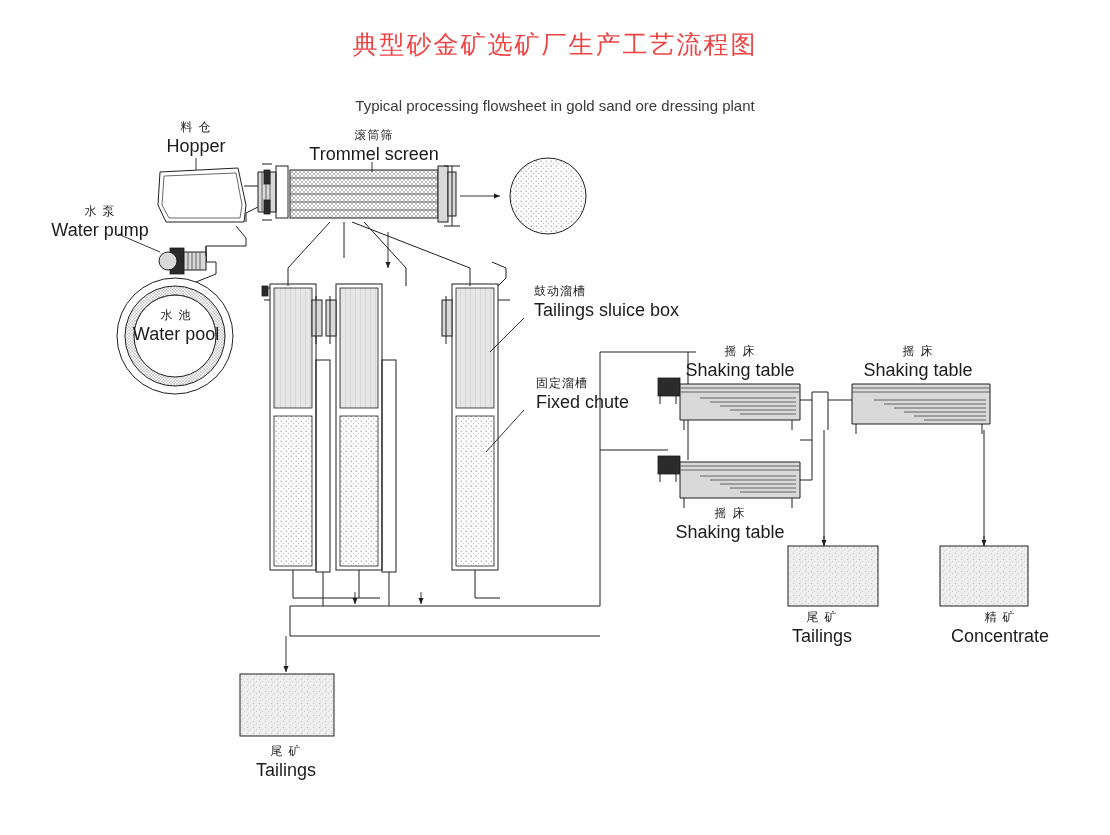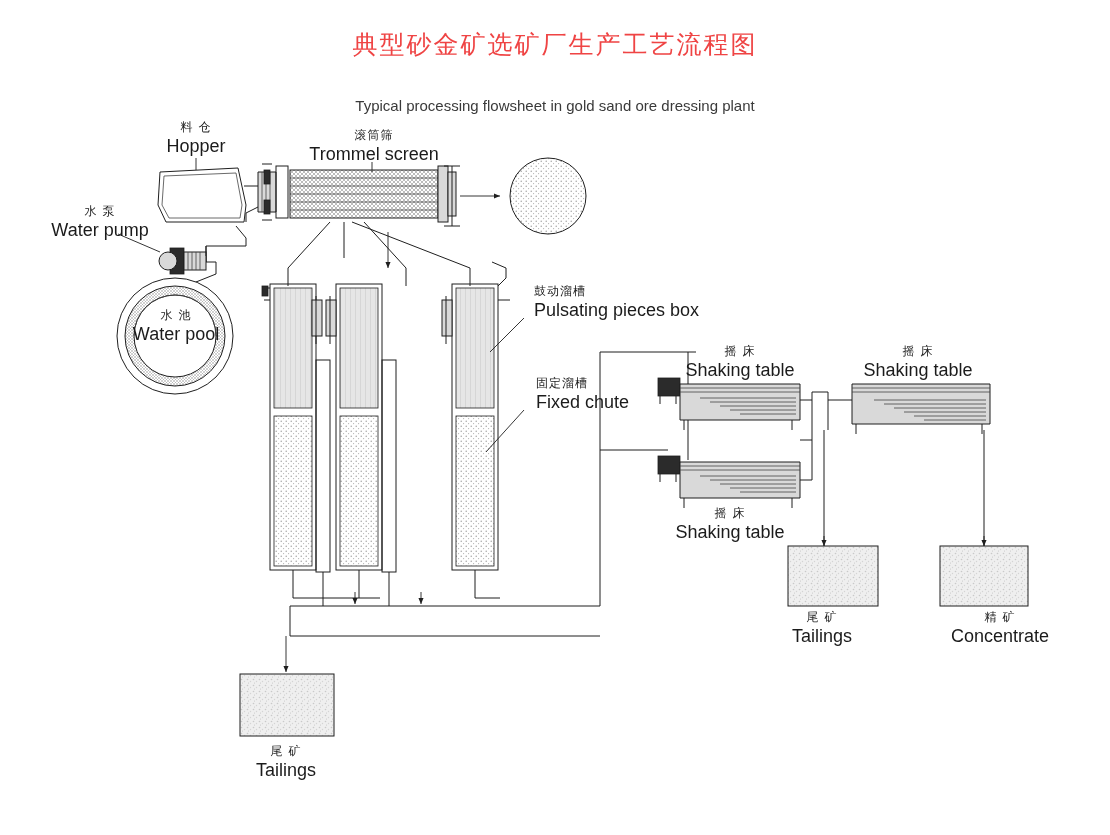--- a/index.html
+++ b/index.html
@@ -246,21 +246,21 @@
     <span class="en">Water pump</span>
   </div>
 
   <div class="lbl center" style="left:176px;top:308px;">
     <span class="cn">水 池</span>
     <span class="en">Water pool</span>
   </div>
 
   <div class="lbl left" style="left:526px;top:284px;">
     <span class="cn">鼓动溜槽</span>
-    <span class="en">Pulsating pieces box</span>
+    <span class="en">Tailings sluice box</span>
   </div>
 
   <div class="lbl left" style="left:528px;top:376px;">
     <span class="cn">固定溜槽</span>
     <span class="en">Fixed chute</span>
   </div>
 
   <div class="lbl center" style="left:740px;top:344px;">
     <span class="cn">摇 床</span>
     <span class="en">Shaking table</span>

